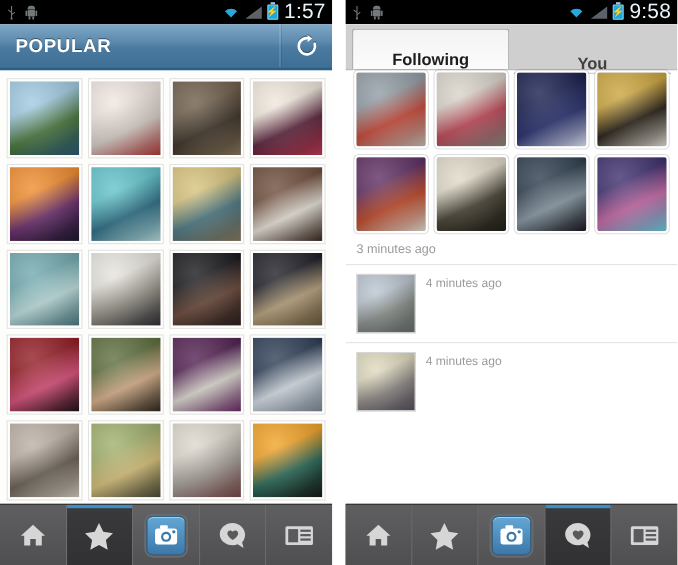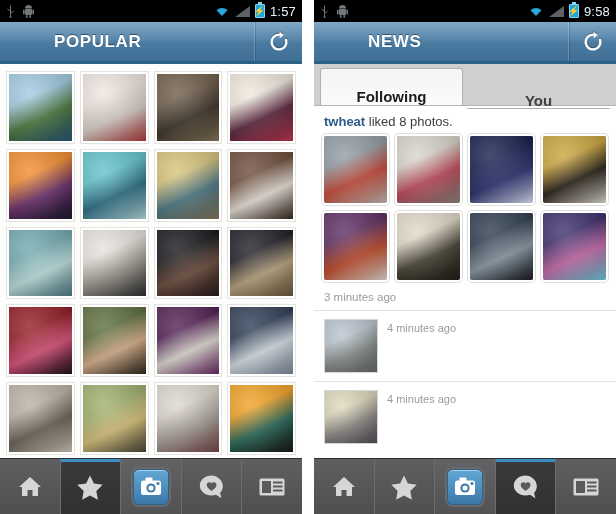--- a/index.html
+++ b/index.html
@@ -15,21 +15,21 @@
   .phone.left { margin-right: 12px; }
 
   
   .statusbar {
     height: 22px; background: #000; color: #cfe9f5;
     display: flex; align-items: center; padding: 0 6px;
     font-size: 12px; position: relative;
   }
   .sb-left { display: flex; align-items: center; gap: 8px; opacity: .75; }
   .sb-right { margin-left: auto; display: flex; align-items: center; gap: 5px; }
-  .sb-clock { font-size: 13px; color: #eaf6fb; font-weight: 400; letter-spacing: .2px; }
+  .sb-clock { font-size: 19px; color: #eaf6fb; font-weight: 400; letter-spacing: .2px; }
   .ico { display: inline-block; line-height: 1; }
   .usb-ico svg, .android-ico svg { display: block; }
   .wifi svg { display:block; }
   .signal { width: 15px; height: 11px; position: relative; }
   .signal:before {
     content: ""; position: absolute; right: 0; bottom: 0;
     border-style: solid; border-width: 0 0 11px 15px;
     border-color: transparent transparent #5c6268 transparent;
   }
   .battery {
@@ -42,21 +42,20 @@
   .battery .bolt { position:absolute; inset:0; display:flex; align-items:center; justify-content:center;
      font-size:9px; color:#ffe97a; line-height:1; }
 
   
   .actionbar {
     height: 42px;
     background: linear-gradient(to bottom, #7fa8c6 0%, #5b89ad 42%, #4a7a9f 55%, #3f6f95 100%);
     display: flex; align-items: center;
     border-bottom: 3px solid #2a5f86;
     position: relative;
-    padding-left: 40px;
   }
   .ab-title {
     color: #ffffff; font-size: 17px; font-weight: bold; letter-spacing: .6px;
     padding-left: 14px; text-shadow: 0 -1px 0 rgba(0,0,0,.45);
     flex: 1;
   }
   .ab-refresh {
     width: 48px; height: 100%;
     display: flex; align-items: center; justify-content: center;
     border-left: 1px solid rgba(255,255,255,.22);
@@ -393,45 +392,31 @@
             </svg>
         </span>
         <span class="signal"></span>
         <span class="battery">
             <span class="bolt">⚡</span>
           </span>
         <span class="sb-clock">9:58</span>
       </div>
     </div>
 
-    <div class="actionbar">
-      <div class="ab-title">NEWS</div>
-      <div class="ab-refresh">
-        <span>
-          <svg width="22" height="22" viewBox="0 0 22 22">
-              <path d="M11 3.6a7.4 7.4 0 1 0 7.1 5.3" stroke="#fff" stroke-width="2.4" fill="none" stroke-linecap="round"></path>
-              <path d="M11.6 0.8l4.2 3.2-4.2 3.2z" fill="#fff"></path>
-            </svg>
-        </span>
-      </div>
-    </div>
 
     <div class="content">
       <div class="tabs" id="news-tabs">
           <div class="tab active">
             <span>Following</span>
           </div>
           <div class="tab inactive">
             <span>You</span>
           </div>
         </div>
       <div class="feed">
-        <div class="feed-head">
-          <span class="uname">twheat</span><span> liked 8 photos.</span>
-        </div>
         <div class="liked-grid" id="liked-grid">
             <div class="thumb">
               <div class="img" style="background: linear-gradient(155deg, rgb(143, 154, 162) 0%, rgb(143, 154, 162) 34%, rgb(201, 74, 58) 62%, rgb(200, 196, 188) 100%);">
                 <div style="position: absolute; inset: 0px; background: radial-gradient(circle at 32% 28%, rgba(255, 255, 255, 0.22), rgba(0, 0, 0, 0.18) 78%);"></div>
               </div>
             </div>
             <div class="thumb">
               <div class="img" style="background: linear-gradient(155deg, rgb(216, 210, 200) 0%, rgb(216, 210, 200) 34%, rgb(194, 74, 90) 62%, rgb(138, 138, 130) 100%);">
                 <div style="position: absolute; inset: 0px; background: radial-gradient(circle at 32% 28%, rgba(255, 255, 255, 0.22), rgba(0, 0, 0, 0.18) 78%);"></div>
               </div>

